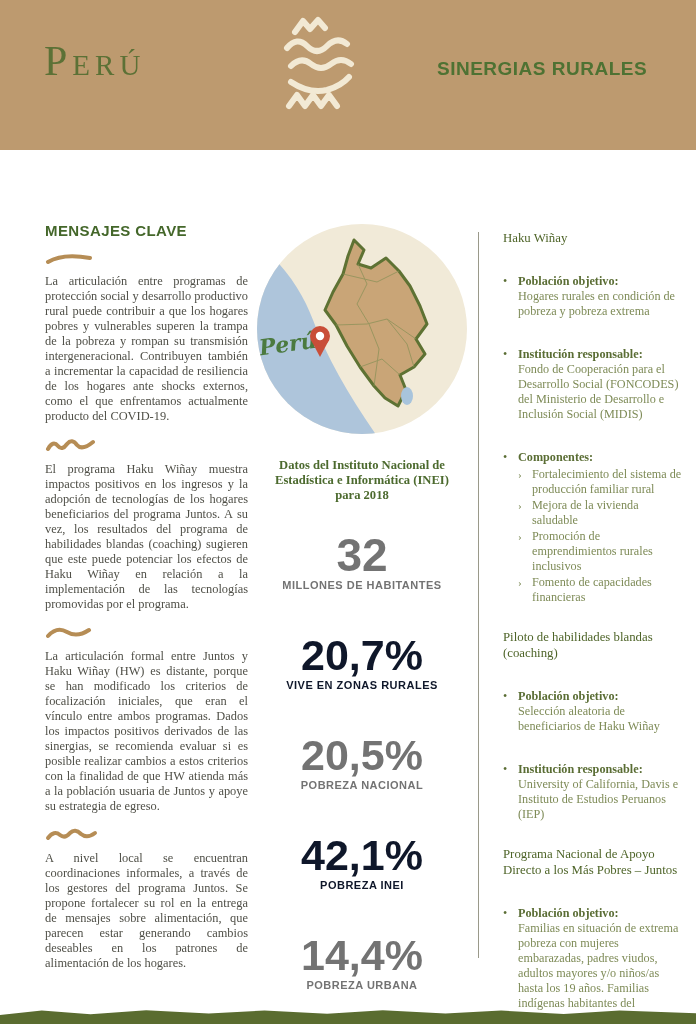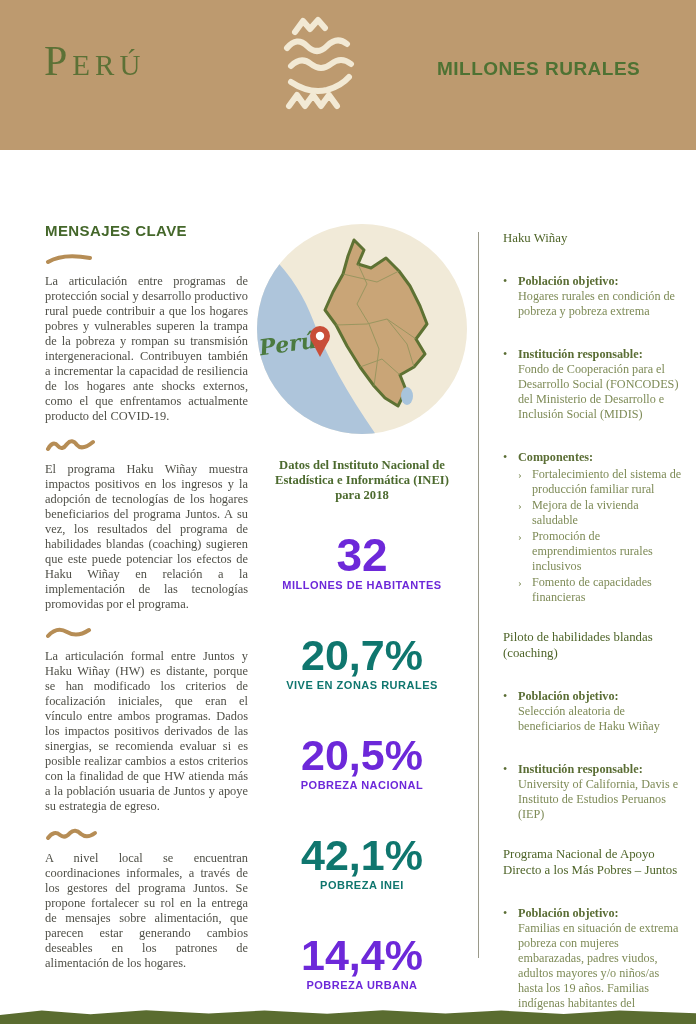--- a/index.html
+++ b/index.html
@@ -36,22 +36,22 @@
   .mid-col{position:absolute;left:250px;top:224px;width:224px;text-align:center;}
   .map-wrap{width:210px;height:210px;margin:0 auto;}
   .source-heading{margin:24px auto 0 auto;max-width:182px;font-weight:700;font-size:12.6px;
                   line-height:15px;color:#4c6a2e;}
   .stat{margin-top:44px;}
   .stat-first{margin-top:32px;}
   .stat-value{font-family:"Liberation Sans",sans-serif;font-weight:800;font-size:43px;
               line-height:40px;letter-spacing:0px;}
   .stat-label{margin-top:4px;font-family:"Liberation Sans",sans-serif;font-weight:700;
               font-size:11px;letter-spacing:.5px;}
-  .tan{color:#6d28d9;text-align:center;}
-  .green{color:#0f766e;}
+  .tan{color:#737373;text-align:center;}
+  .green{color:#0f172a;}
 
   .divider{position:absolute;left:478px;top:232px;width:1px;height:726px;background:#9a998a;}
 
   .right-col{position:absolute;left:503px;top:230px;width:181px;font-size:12.2px;
              line-height:15px;color:#7e8b57;}
   .prog-section{margin-top:24px;}
   .prog-section.first{margin-top:0;}
   .prog-heading{margin:0 0 4px 0;font-size:12.8px;line-height:16px;font-weight:400;color:#4e6428;}
   .prog-item{display:flex;margin-top:28px;}
   .bullet{flex:0 0 15px;color:#5a6d34;}
@@ -80,21 +80,21 @@
       <g fill="none" stroke="#f2e9d4" stroke-width="6" stroke-linecap="round" stroke-linejoin="round">
         <path d="M14,16 L22,5 L29,13 L37,4 L44,12"></path>
         <path d="M6,32 Q16,20 26,30 Q36,40 46,30 Q56,20 66,28"></path>
         <path d="M10,50 Q20,40 30,48 Q40,56 50,48 Q60,40 70,48"></path>
         <path d="M10,66 Q28,78 46,74 Q60,70 68,61"></path>
         <path d="M8,90 L16,79 L24,90 L32,79 L40,90 L48,79 L56,90"></path>
       </g>
     </svg>
 
     <div class="brand">
-      <div class="brand-name">MILLONES RURALES</div>
+      <div class="brand-name">SINERGIAS RURALES</div>
     </div>
   </div>
 
 
   <div class="left-col">
     <h2 class="key-heading">MENSAJES CLAVE</h2>
 
     <svg class="squiggle" width="48" height="13" viewBox="0 0 48 13">
       <path d="M3,10 Q18,1 45,6" fill="none" stroke="#b68d55" stroke-width="4" stroke-linecap="round"></path>
     </svg>

